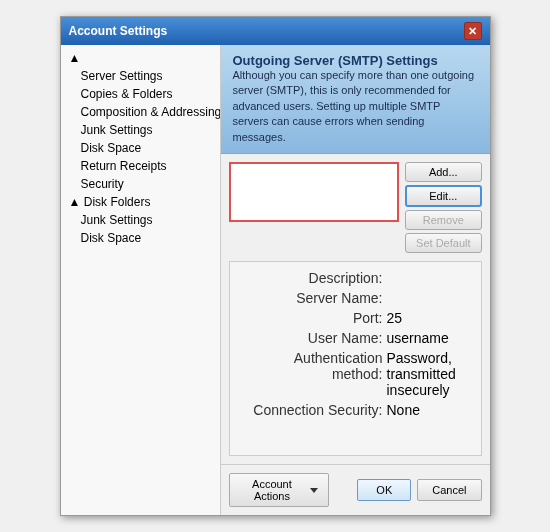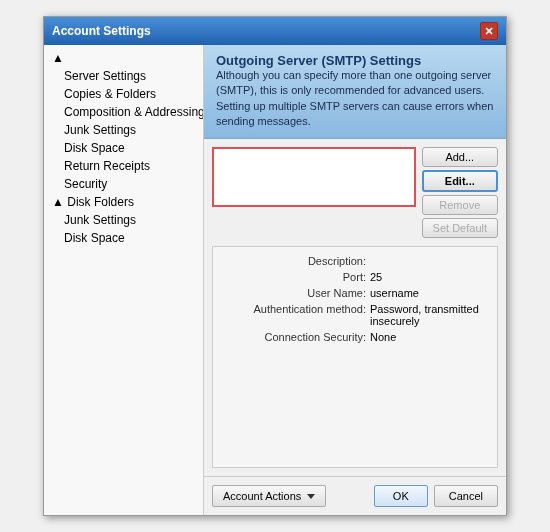--- a/index.html
+++ b/index.html
@@ -8,21 +8,21 @@
       font-size: 12px;
       background: #f0f0f0;
       display: flex;
       align-items: center;
       justify-content: center;
       width: 550px;
       height: 532px;
       overflow: hidden;
     }
     .window {
-      width: 464px;
+      width: 431px;
       height: 500px;
       background: #f0f0f0;
       border: 1px solid #999;
       box-shadow: 2px 2px 8px rgba(0,0,0,0.4);
       display: flex;
       flex-direction: column;
     }
     .title-bar {
       background: linear-gradient(to bottom, #4a90d9, #2060b0);
       color: white;
@@ -142,27 +142,27 @@
       cursor: pointer;
       min-width: 68px;
       text-align: center;
     }
     .btn:disabled, .btn.disabled {
       color: #aaa;
       cursor: default;
     }
     .btn.focused {
       border: 2px solid #4a90d9;
-      font-weight: bold;
+      font-weight: normal;
     }
     .server-details {
       background: #f5f5f5;
       border: 1px solid #ccc;
       padding: 8px 12px;
-      font-size: 11px;
+      font-size: 14px;
       flex: 1;
     }
     .detail-row {
       display: flex;
       margin-bottom: 4px;
     }
     .detail-label {
       text-align: right;
       width: 145px;
       color: #333;
@@ -269,20 +269,24 @@
             <button class="btn disabled">Set Default</button>
           </div>
         </div>
 
         <div class="server-details">
           <div class="detail-row">
             <span class="detail-label">Description:</span>
             <span class="detail-value"></span>
           </div>
           <div class="detail-row">
+            <span class="detail-label">Server Name:</span>
+            <span class="detail-value"></span>
+          </div>
+          <div class="detail-row">
             <span class="detail-label">Port:</span>
             <span class="detail-value">25</span>
           </div>
           <div class="detail-row">
             <span class="detail-label">User Name:</span>
             <span class="detail-value">username</span>
           </div>
           <div class="detail-row">
             <span class="detail-label">Authentication method:</span>
             <span class="detail-value">Password, transmitted insecurely</span>

